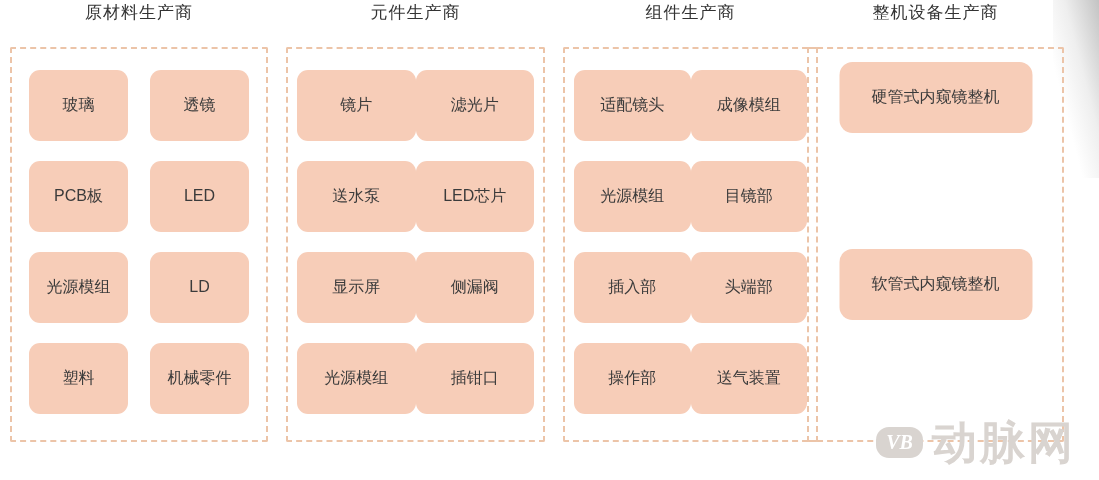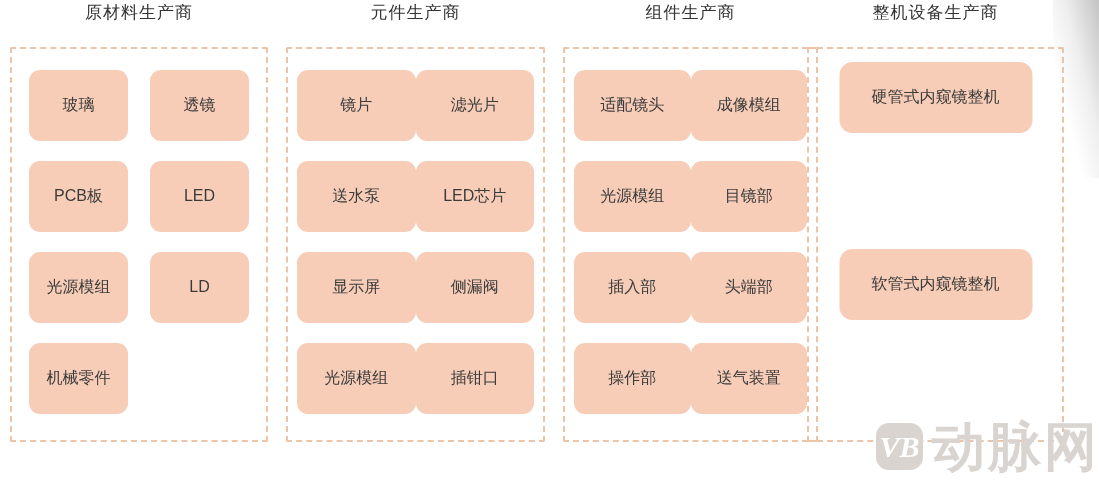--- a/index.html
+++ b/index.html
@@ -100,34 +100,34 @@
     position: absolute;
     left: 876px;
     top: 420px;
     display: flex;
     align-items: center;
     gap: 9px;
     pointer-events: none;
   }
   .wm-badge {
     width: 47px;
-    height: 47px;
+    height: 31px;
     border-radius: 13px;
     background: #d9d4d0;
     color: #ffffff;
     display: flex;
     align-items: center;
     justify-content: center;
-    font-size: 30px;
+    font-size: 20px;
     font-weight: 700;
     font-style: italic;
     font-family: "Liberation Serif", "DejaVu Serif", serif;
   }
   .wm-text {
-    font-size: 53px;
+    font-size: 45px;
     font-weight: 700;
     color: #d9d4d0;
     letter-spacing: 3px;
     line-height: 1;
     white-space: nowrap;
   }
 </style>
 </head>
 <body>
 
@@ -137,20 +137,21 @@
 
   <section class="column col-0">
     <h2 class="col-title">原材料生产商</h2>
     <div class="panel grid">
       <div class="box">玻璃</div>
       <div class="box">透镜</div>
       <div class="box">PCB板</div>
       <div class="box">LED</div>
       <div class="box">光源模组</div>
       <div class="box">LD</div>
+      <div class="box">塑料</div>
       <div class="box">机械零件</div>
     </div>
   </section>
 
   <section class="column col-1">
     <h2 class="col-title">元件生产商</h2>
     <div class="panel grid">
       <div class="box">镜片</div>
       <div class="box">滤光片</div>
       <div class="box">送水泵</div>

